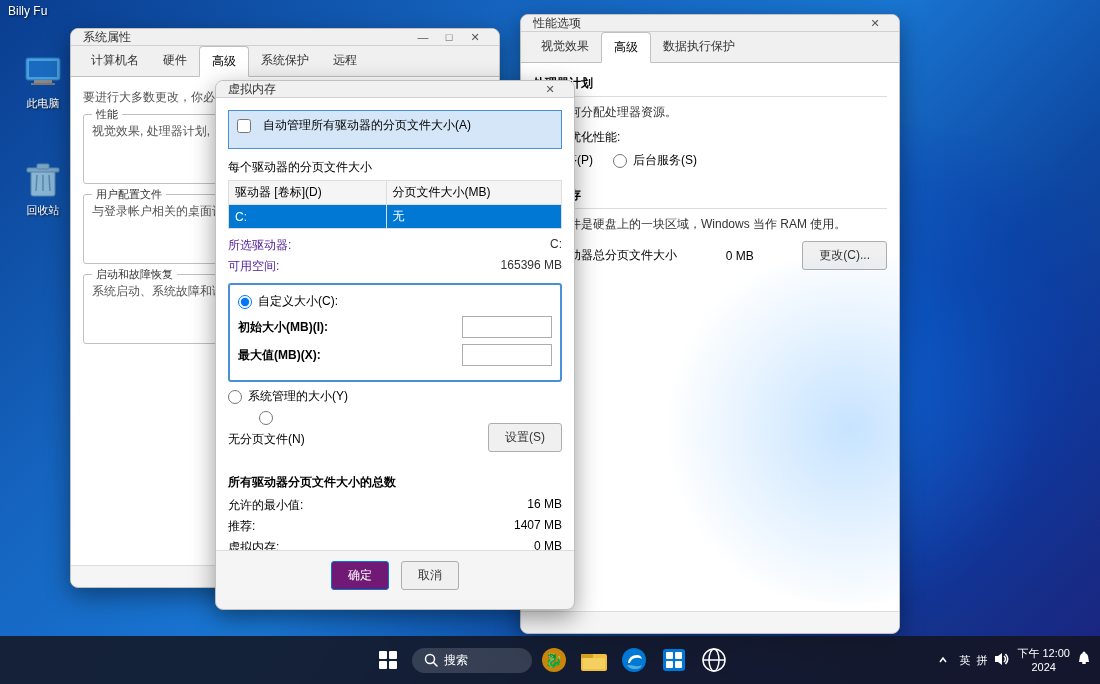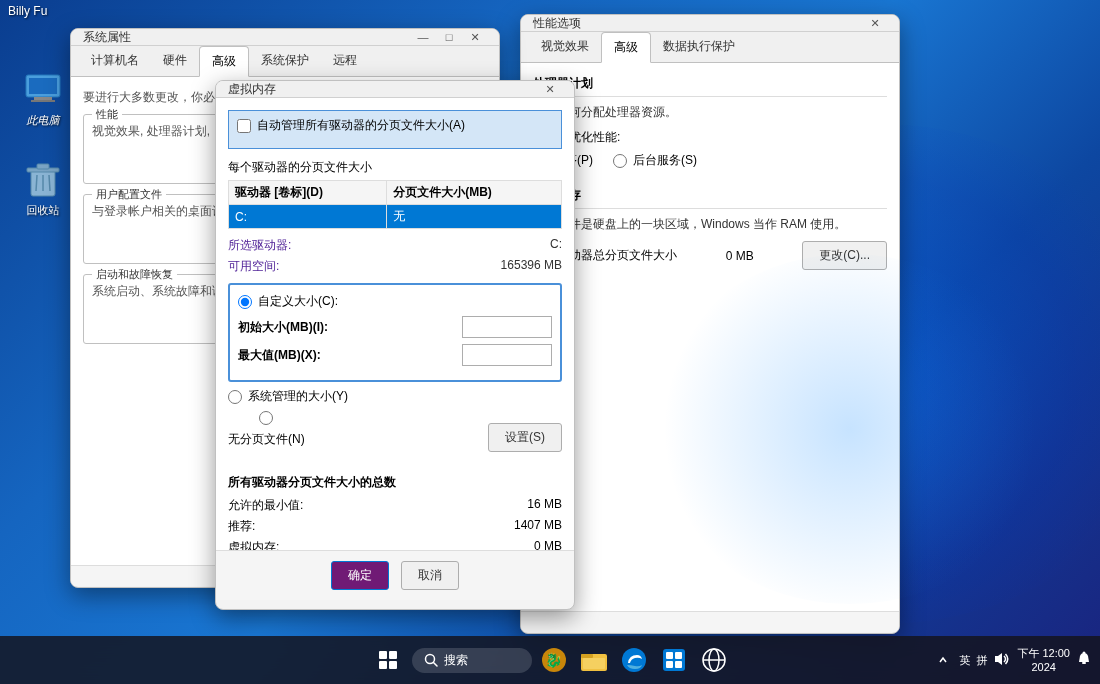--- a/index.html
+++ b/index.html
@@ -271,21 +271,21 @@
     .btn-primary {
       background: #701a75;
       color: white;
       border-color: #0078d4;
     }
 
     
     .checkbox-row {
       display: flex;
       align-items: center;
-      gap: 6px;
+      gap: 12px;
       margin-bottom: 8px;
     }
     .checkbox-row input[type="checkbox"] {
       width: 14px;
       height: 14px;
     }
 
     
     .radio-row {
       display: flex;
@@ -303,21 +303,21 @@
       width: 100%;
       border-collapse: collapse;
       margin-bottom: 8px;
       font-size: 12px;
     }
     .drive-table th {
       background: #f5f5f5;
       border: 1px solid #ddd;
       padding: 3px 6px;
       text-align: left;
-      font-weight: bold;
+      font-weight: normal;
     }
     .drive-table td {
       border: 1px solid #ddd;
       padding: 3px 6px;
     }
     .drive-table tr.selected td {
       background: #0078d4;
       color: white;
     }
 
@@ -392,21 +392,21 @@
       line-height: 1.3;
     }
   </style>
 </head>
 <body>
 
 <div class="desktop">
 
   <div style="position:absolute;top:0;left:0;padding:4px 8px;color:white;font-size:12px;text-shadow:1px 1px 2px rgba(0,0,0,0.7);">Billy Fu</div>
 
-  <div class="desktop-icon" style="top:65px;left:8px;font-style:italic;">
+  <div class="desktop-icon" style="top:48px;left:8px;">
     <div class="icon-img">
       <svg width="38" height="32" viewBox="0 0 38 32">
         <rect x="2" y="2" width="34" height="22" rx="2" fill="#4a9edd" stroke="#2277bb" stroke-width="1"></rect>
         <rect x="5" y="5" width="28" height="16" fill="#1a6bbf"></rect>
         <rect x="10" y="24" width="18" height="3" fill="#888"></rect>
         <rect x="7" y="27" width="24" height="2" fill="#777"></rect>
       </svg>
     </div>
     <span class="icon-label">此电脑</span>
   </div>

